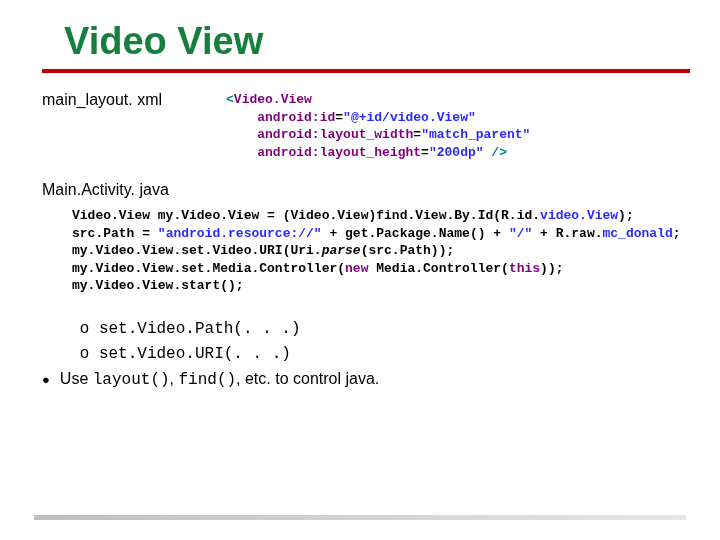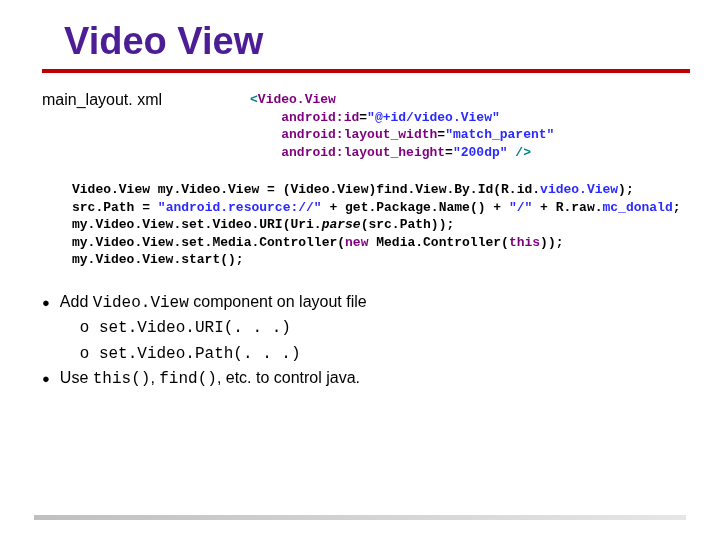--- a/index.html
+++ b/index.html
@@ -10,36 +10,36 @@
     font-family: Arial, Helvetica, sans-serif;
     color: #000;
     position: relative;
   }
   .slide {
     padding: 20px 30px 10px 42px;
   }
   .title {
     font-size: 38px;
     font-weight: bold;
-    color: #4c1d95;
+    color: #15803d;
     margin-left: 22px;
     margin-bottom: 6px;
   }
   .hr-red {
     border: none;
     border-top: 4px solid #c00000;
     margin-bottom: 18px;
   }
   .label {
     font-size: 16px;
     margin-bottom: 8px;
   }
   .row1 {
     display: flex;
-    gap: 88px;
+    gap: 64px;
     margin-bottom: 20px;
   }
   .code {
     font-family: "Courier New", Courier, monospace;
     font-size: 13px;
     font-weight: bold;
     line-height: 1.35;
     white-space: pre;
   }
   .java-code {
@@ -78,28 +78,28 @@
   <hr class="hr-red">
 
   <div class="row1">
     <div class="label">main_layout. xml</div>
     <div class="code"><span class="green">&lt;</span><span class="purple">Video.View</span>
     <span class="purple">android:</span><span class="purple">id</span><span class="black">=</span><span class="blue">"@+id/video.View"</span>
     <span class="purple">android:</span><span class="purple">layout_width</span><span class="black">=</span><span class="blue">"match_parent"</span>
     <span class="purple">android:</span><span class="purple">layout_height</span><span class="black">=</span><span class="blue">"200dp"</span><span class="green"> /&gt;</span></div>
   </div>
 
+  <div class="label">Main.Activity. java</div>
   <div class="code java-code"><span class="black">Video.View my.Video.View = (Video.View)find.View.By.Id(R.id.</span><span class="blue">video.View</span><span class="black">);</span>
 <span class="black">src.Path = </span><span class="blue">"android.resource://"</span><span class="black"> + get.Package.Name() + </span><span class="blue">"/"</span><span class="black"> + R.raw.</span><span class="blue">mc_donald</span><span class="black">;</span>
 <span class="black">my.Video.View.set.Video.URI(Uri.</span><span class="black" style="font-style:italic">parse</span><span class="black">(src.Path));</span>
 <span class="black">my.Video.View.set.Media.Controller(</span><span class="purple" style="font-weight:bold">new</span><span class="black"> Media.Controller(</span><span class="purple" style="font-weight:bold">this</span><span class="black">));</span>
 <span class="black">my.Video.View.start();</span></div>
 
   <div class="bullets">
-    <div class="b1"><span>Add </span><span class="mono">Video.View</span><span> component on layout file</span></div>
+    <div class="b2"><span class="mono">set.Video.Path(. . .)</span></div>
     <div class="b2"><span class="mono">set.Video.URI(. . .)</span></div>
-    <div class="b2"><span class="mono">set.Video.Path(. . .)</span></div>
-    <div class="b1"><span>Use </span><span class="mono">this()</span><span>, </span><span class="mono">find()</span><span>, etc. to control java.</span></div>
+    <div class="b1"><span>Use </span><span class="mono">layout()</span><span>, </span><span class="mono">find()</span><span>, etc. to control java.</span></div>
   </div>
 
 </div>
 
 <div class="footer-bar"></div>
 
 </body></html>

